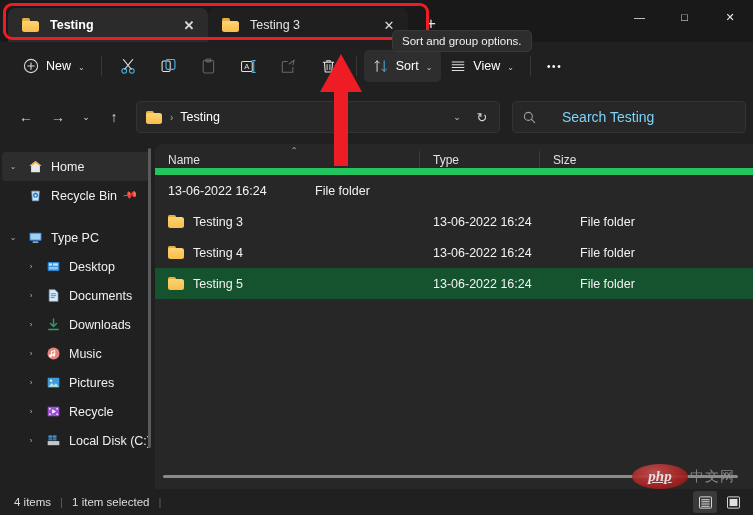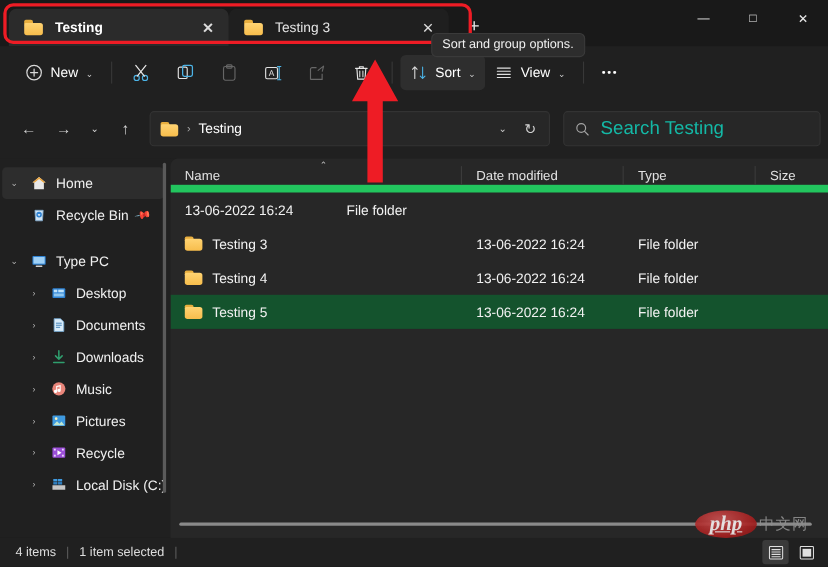--- a/index.html
+++ b/index.html
@@ -151,21 +151,21 @@
   .addr-refresh {
     width: 26px; height: 26px; display: flex;
     align-items: center; justify-content: center;
     font-size: 13px; color: #d2d2d2;
   }
   .searchbox {
     width: 234px; height: 32px; margin-left: 12px;
     background: #272727; border: 1px solid #333333; border-radius: 4px;
     display: flex; align-items: center; padding: 0 10px;
   }
-  .search-ph { font-size: 17px; color: #14b8a6; margin-left: 10px; }
+  .search-ph { font-size: 14px; color: #7dd3fc; margin-left: 26px; }
 
   
   .body {
     position: absolute; top: 144px; left: 0;
     width: 753px; height: 345px;
     display: flex;
   }
 
   
   .sidebar {
@@ -294,21 +294,21 @@
 
   .watermark {
     position: absolute; right: 18px; bottom: 26px;
     display: flex; align-items: center; opacity: 0.92;
   }
   .wm-php {
     width: 56px; height: 25px; border-radius: 50%;
     background: radial-gradient(ellipse at 40% 32%, #c65050 0%, #a52121 62%, #7d1414 100%);
     display: flex; align-items: center; justify-content: center;
     font-family: "Liberation Serif", serif;
-    font-style: italic; font-weight: bold; font-size: 19px;
+    font-style: italic; font-weight: bold; font-size: 15px;
     color: #f0eaea;
     text-decoration: underline;
   }
   .wm-cn { font-size: 14px; color: #8e8e8e; margin-left: 2px; letter-spacing: 1px; }
 </style>
 </head>
 <body>
 
 <div id="app">
 
@@ -584,23 +584,20 @@
 
       <div class="sb-scroll"></div>
     </div>
 
     <div class="content">
 
       <div class="colhead">
         <div class="col col-name">
           <span>Name</span>
           <span class="sortcaret">⌃</span>
-        </div>
-        <div class="col col-date">
-          <span>Date modified</span>
         </div>
         <div class="col col-type">
           <span>Type</span>
         </div>
         <div class="col col-size">
           <span>Size</span>
         </div>
       </div>
 
       <div class="row">

